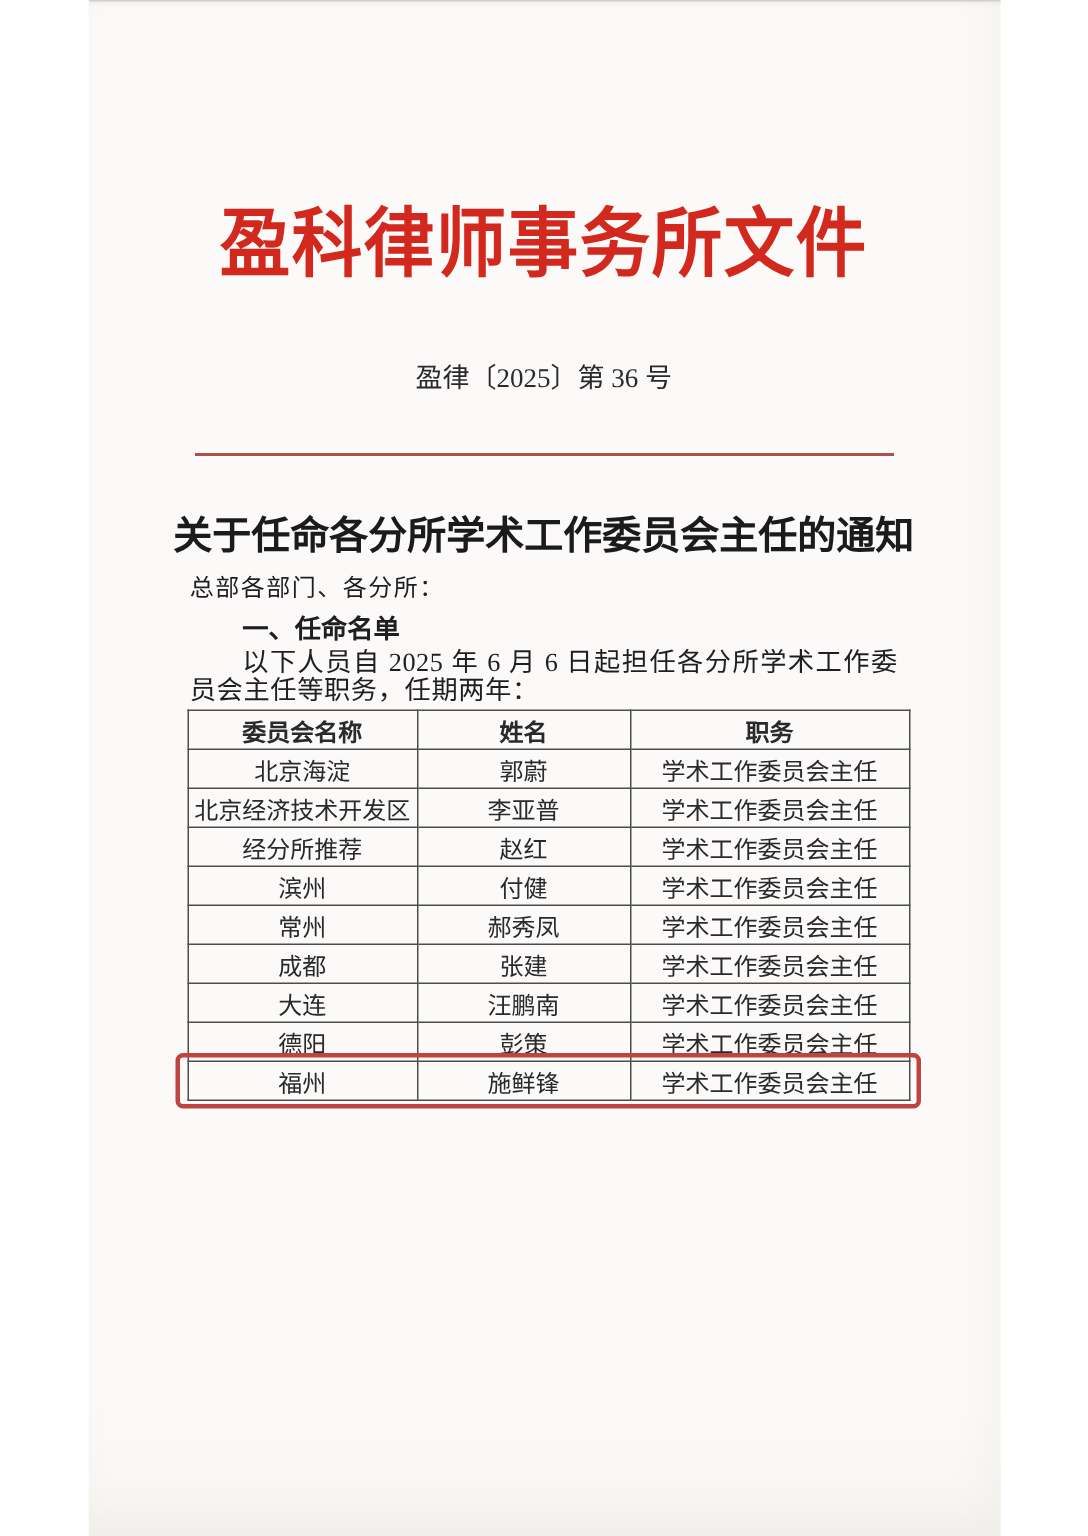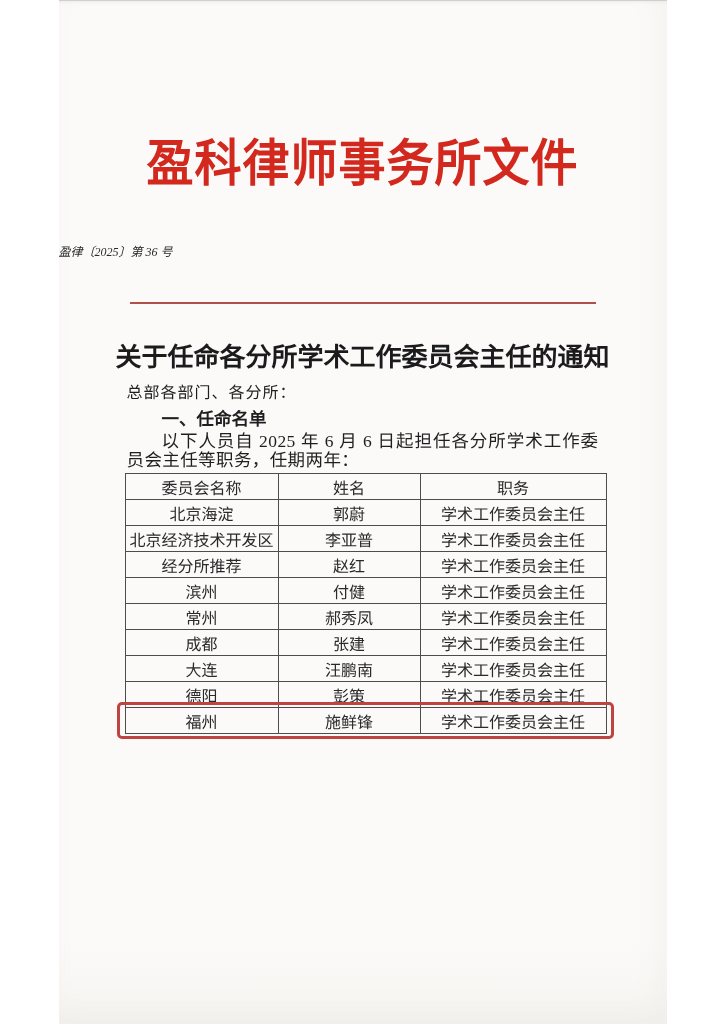--- a/index.html
+++ b/index.html
@@ -28,25 +28,24 @@
     line-height: 60px;
     font-weight: 900;
     letter-spacing: 1px;
     color: var(--letterhead-red, #d2281e);
     transform: scaleY(1.08);
     font-family: "Liberation Serif", "DejaVu Serif", serif;
   }
 
   .doc-number {
     margin-top: 46px;
-    text-align: left;
-    font-size: 12px;
+    text-align: center;
+    font-size: 18px;
     line-height: 24px;
     color: #2a2a2c;
-    font-style: italic;
   }
 
   .red-rule {
     width: 466px;
     height: 0;
     margin: 38px auto 0 auto;
     border: none;
     border-top: 2px solid var(--rule-red, #b0504a);
   }
 
@@ -109,21 +108,21 @@
   table.appointments th,
   table.appointments td {
     border: 1px solid var(--table-border, #4d4d4d);
     height: 25px;
     padding: 0 4px;
     text-align: center;
     font-weight: 400;
     white-space: nowrap;
   }
   table.appointments th {
-    font-weight: 400;
+    font-weight: 700;
   }
   table.appointments col.c1 { width: 27%; }
   table.appointments col.c2 { width: 33%; }
   table.appointments col.c3 { width: 40%; }
 
   .highlight-box {
     position: absolute;
     left: -8px;
     right: -7px;
     bottom: -5px;

